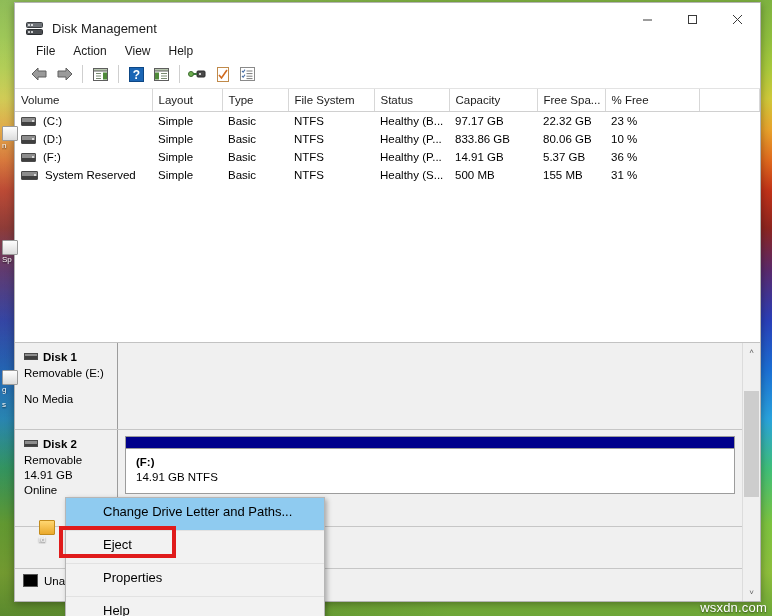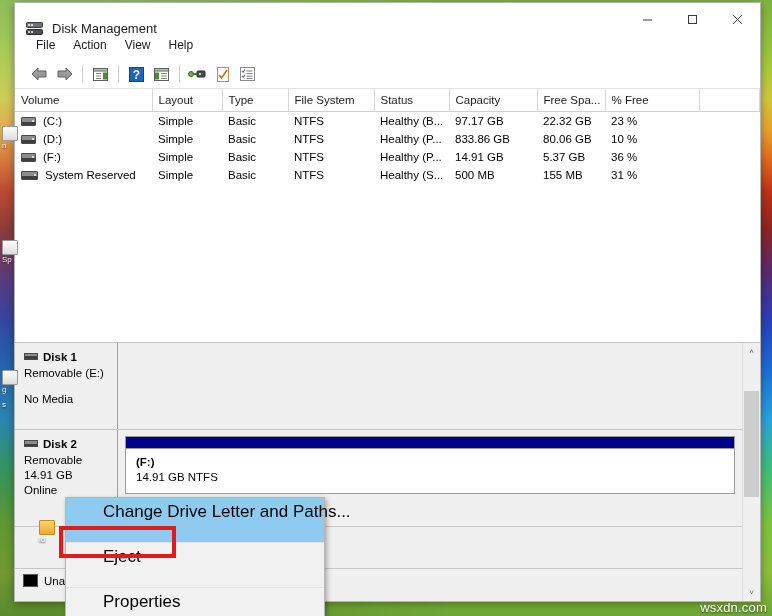--- a/index.html
+++ b/index.html
@@ -75,21 +75,21 @@
   .winctl {
     width: 45px; height: 33px;
     display: flex; align-items: center; justify-content: center;
     color: #3a3a3a; font-size: 13px; cursor: default;
   }
   #title-text { font-size: 13px; color: #1b1b1b; }
 
   
   #menubar {
     height: 24px; flex: 0 0 24px;
-    display: flex; align-items: flex-start;
+    display: flex; align-items: flex-end;
     padding-left: 12px; background: #ffffff;
   }
   .menu-item {
     padding: 2px 9px; font-size: 12px; color: #1b1b1b;
     cursor: default; border-radius: 1px;
   }
 
   
   #toolbar {
     height: 28px; flex: 0 0 28px;
@@ -248,23 +248,23 @@
     position: absolute;
     left: 65px; top: 497px;
     width: 258px;
     background: #f2f2f2;
     border: 1px solid #b6b6b6;
     box-shadow: 2px 2px 5px rgba(0,0,0,.3);
     z-index: 50;
     padding: 0;
   }
   .ctx-item {
-    height: 45px; line-height: 28px;
+    height: 33px; line-height: 28px;
     padding-left: 37px;
-    font-size: 17px; color: #000;
+    font-size: 13px; color: #000;
     border-bottom: 1px solid #e2e2e2;
     cursor: default;
     white-space: nowrap;
     box-sizing: border-box;
   }
   .ctx-item:last-child { border-bottom: none; }
   .ctx-item.hl {
     background: #8fcbf0;
   }
   #redbox {

